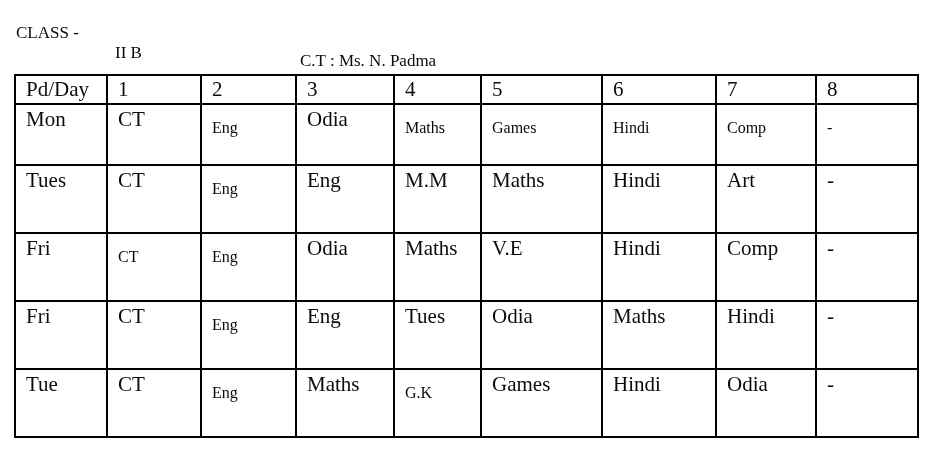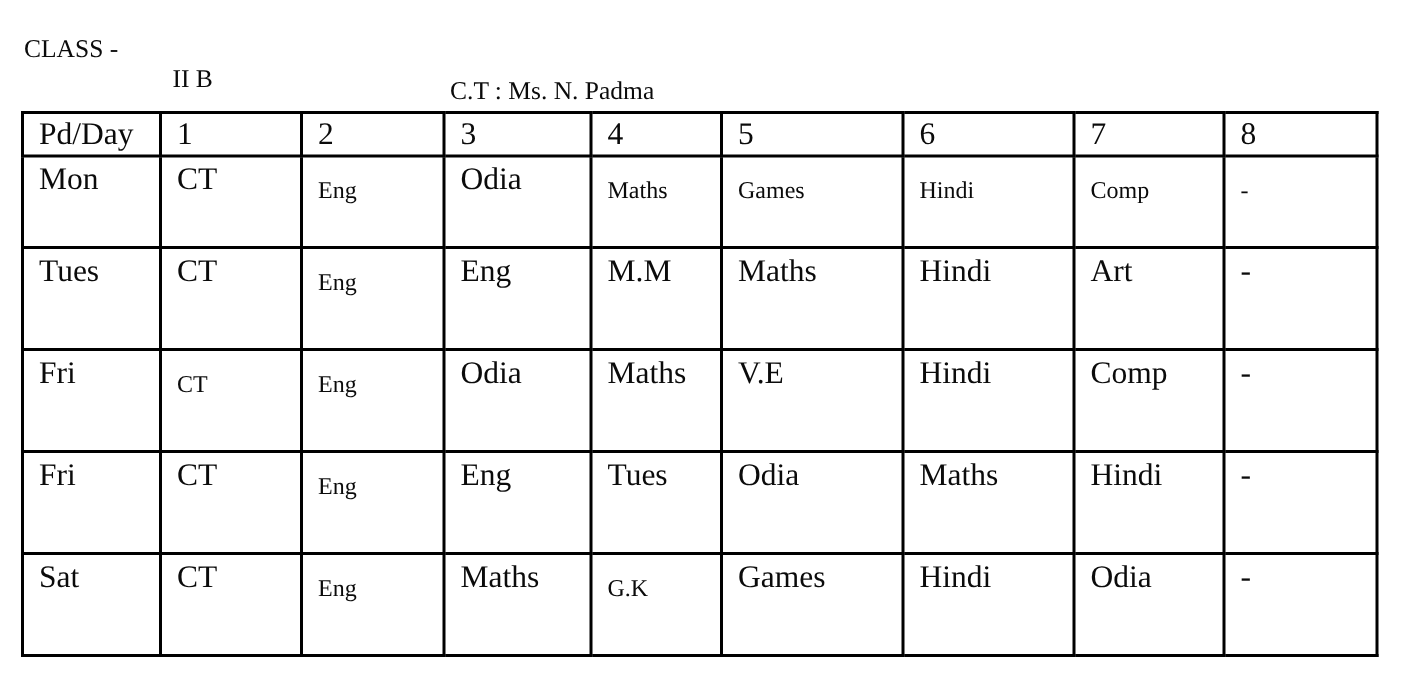--- a/index.html
+++ b/index.html
@@ -146,21 +146,21 @@
         <td class="big">CT</td>
         <td class="small">Eng</td>
         <td class="big">Eng</td>
         <td class="big">Tues</td>
         <td class="big">Odia</td>
         <td class="big">Maths</td>
         <td class="big">Hindi</td>
         <td class="big">-</td>
       </tr>
       <tr>
-        <td class="big">Sat</td>
+        <td class="big">Tue</td>
         <td class="big">CT</td>
         <td class="small">Eng</td>
         <td class="big">Maths</td>
         <td class="small">G.K</td>
         <td class="big">Games</td>
         <td class="big">Hindi</td>
         <td class="big">Odia</td>
         <td class="big">-</td>
       </tr>
     </tbody>

